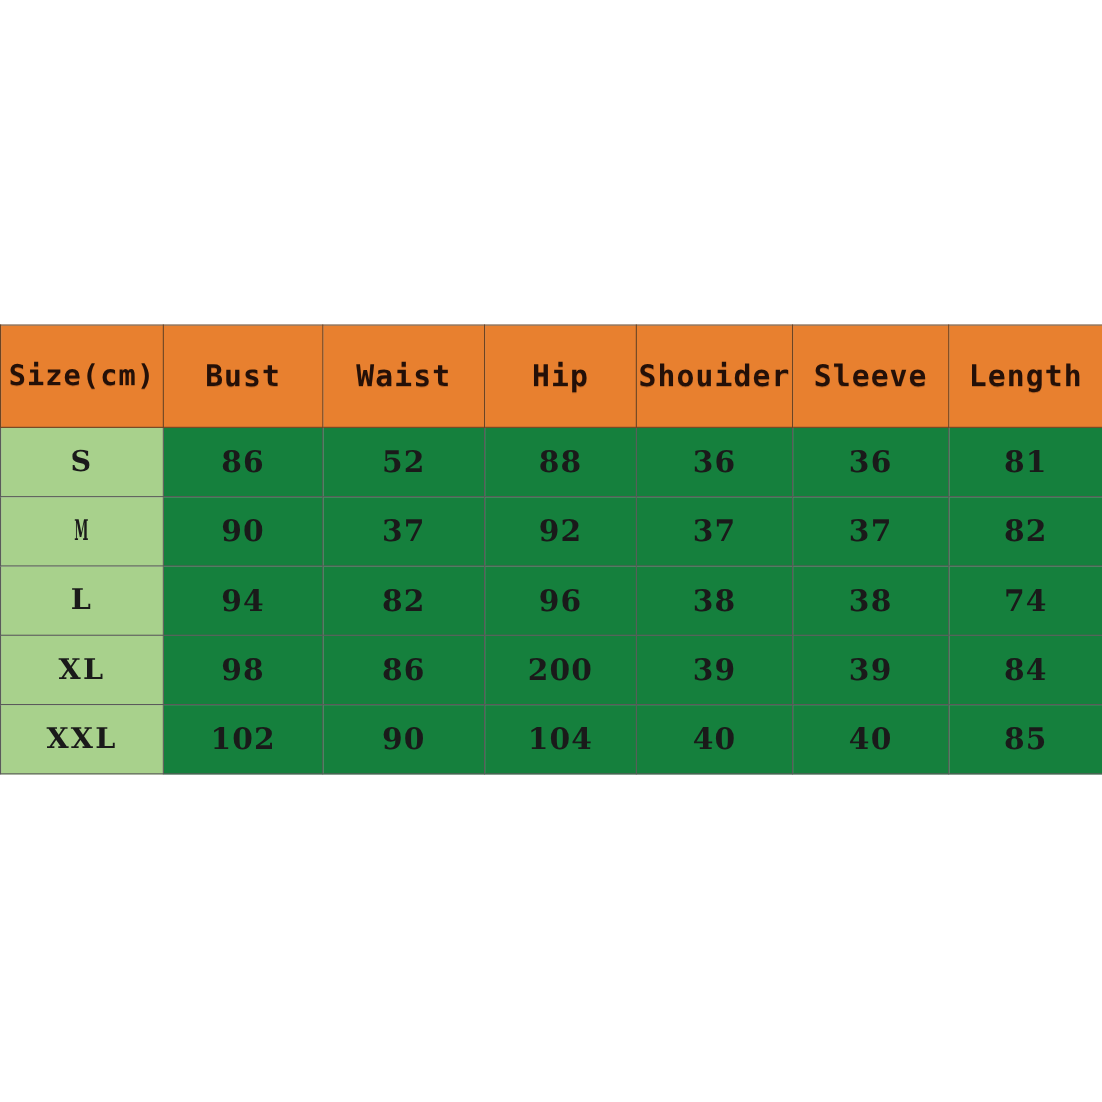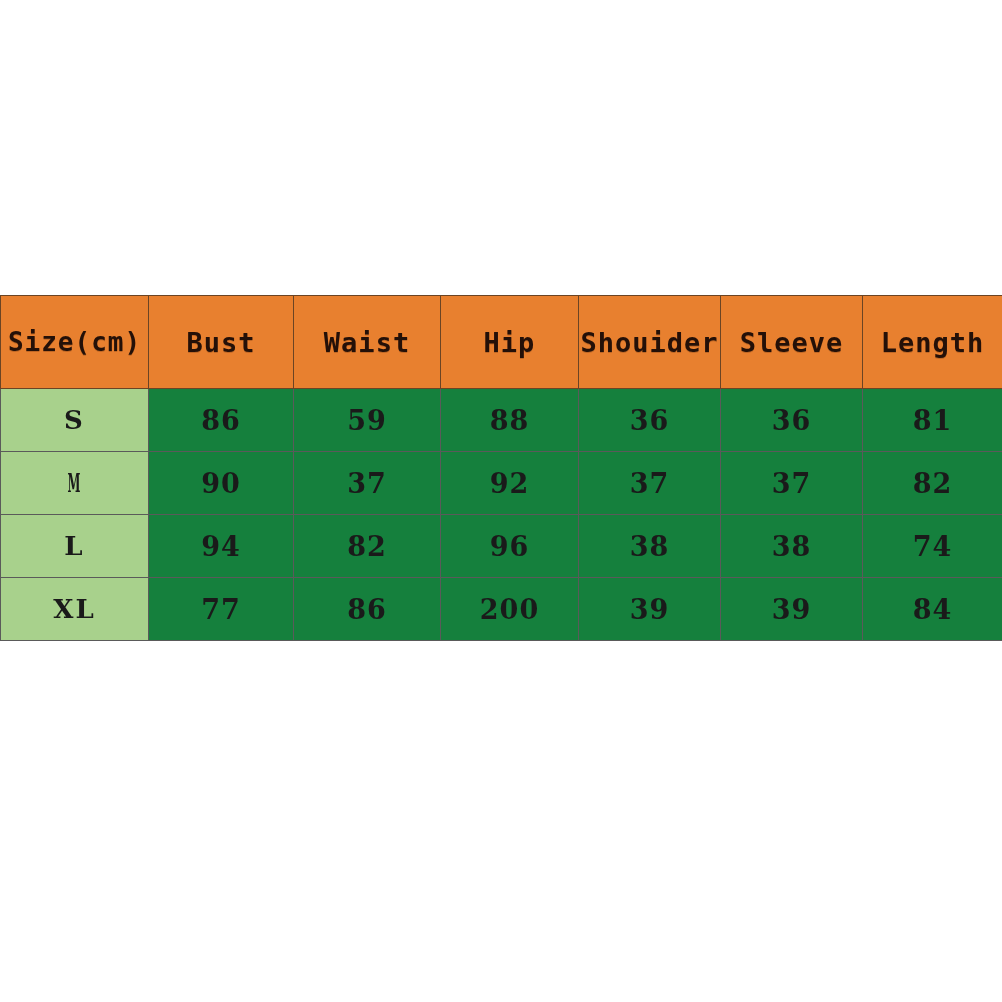--- a/index.html
+++ b/index.html
@@ -120,21 +120,21 @@
         <th>Sleeve</th>
         <th>Length</th>
       </tr>
     </thead>
 
     <tbody>
 
       <tr>
         <td class="size-cell">S</td>
         <td>86</td>
-        <td>59</td>
+        <td>52</td>
         <td>88</td>
         <td>36</td>
         <td>36</td>
         <td>81</td>
       </tr>
 
       <tr>
         <td class="size-cell size-m"><span>M</span></td>
         <td>90</td>
         <td>37</td>
@@ -149,25 +149,34 @@
         <td>94</td>
         <td>82</td>
         <td>96</td>
         <td>38</td>
         <td>38</td>
         <td>74</td>
       </tr>
 
       <tr>
         <td class="size-cell">XL</td>
-        <td>77</td>
+        <td>98</td>
         <td>86</td>
         <td>200</td>
         <td>39</td>
         <td>39</td>
         <td>84</td>
       </tr>
 
+      <tr>
+        <td class="size-cell">XXL</td>
+        <td>102</td>
+        <td>90</td>
+        <td>104</td>
+        <td>40</td>
+        <td>40</td>
+        <td>85</td>
+      </tr>
 
     </tbody>
   </table>
 
 </div>
 
 </body></html>

